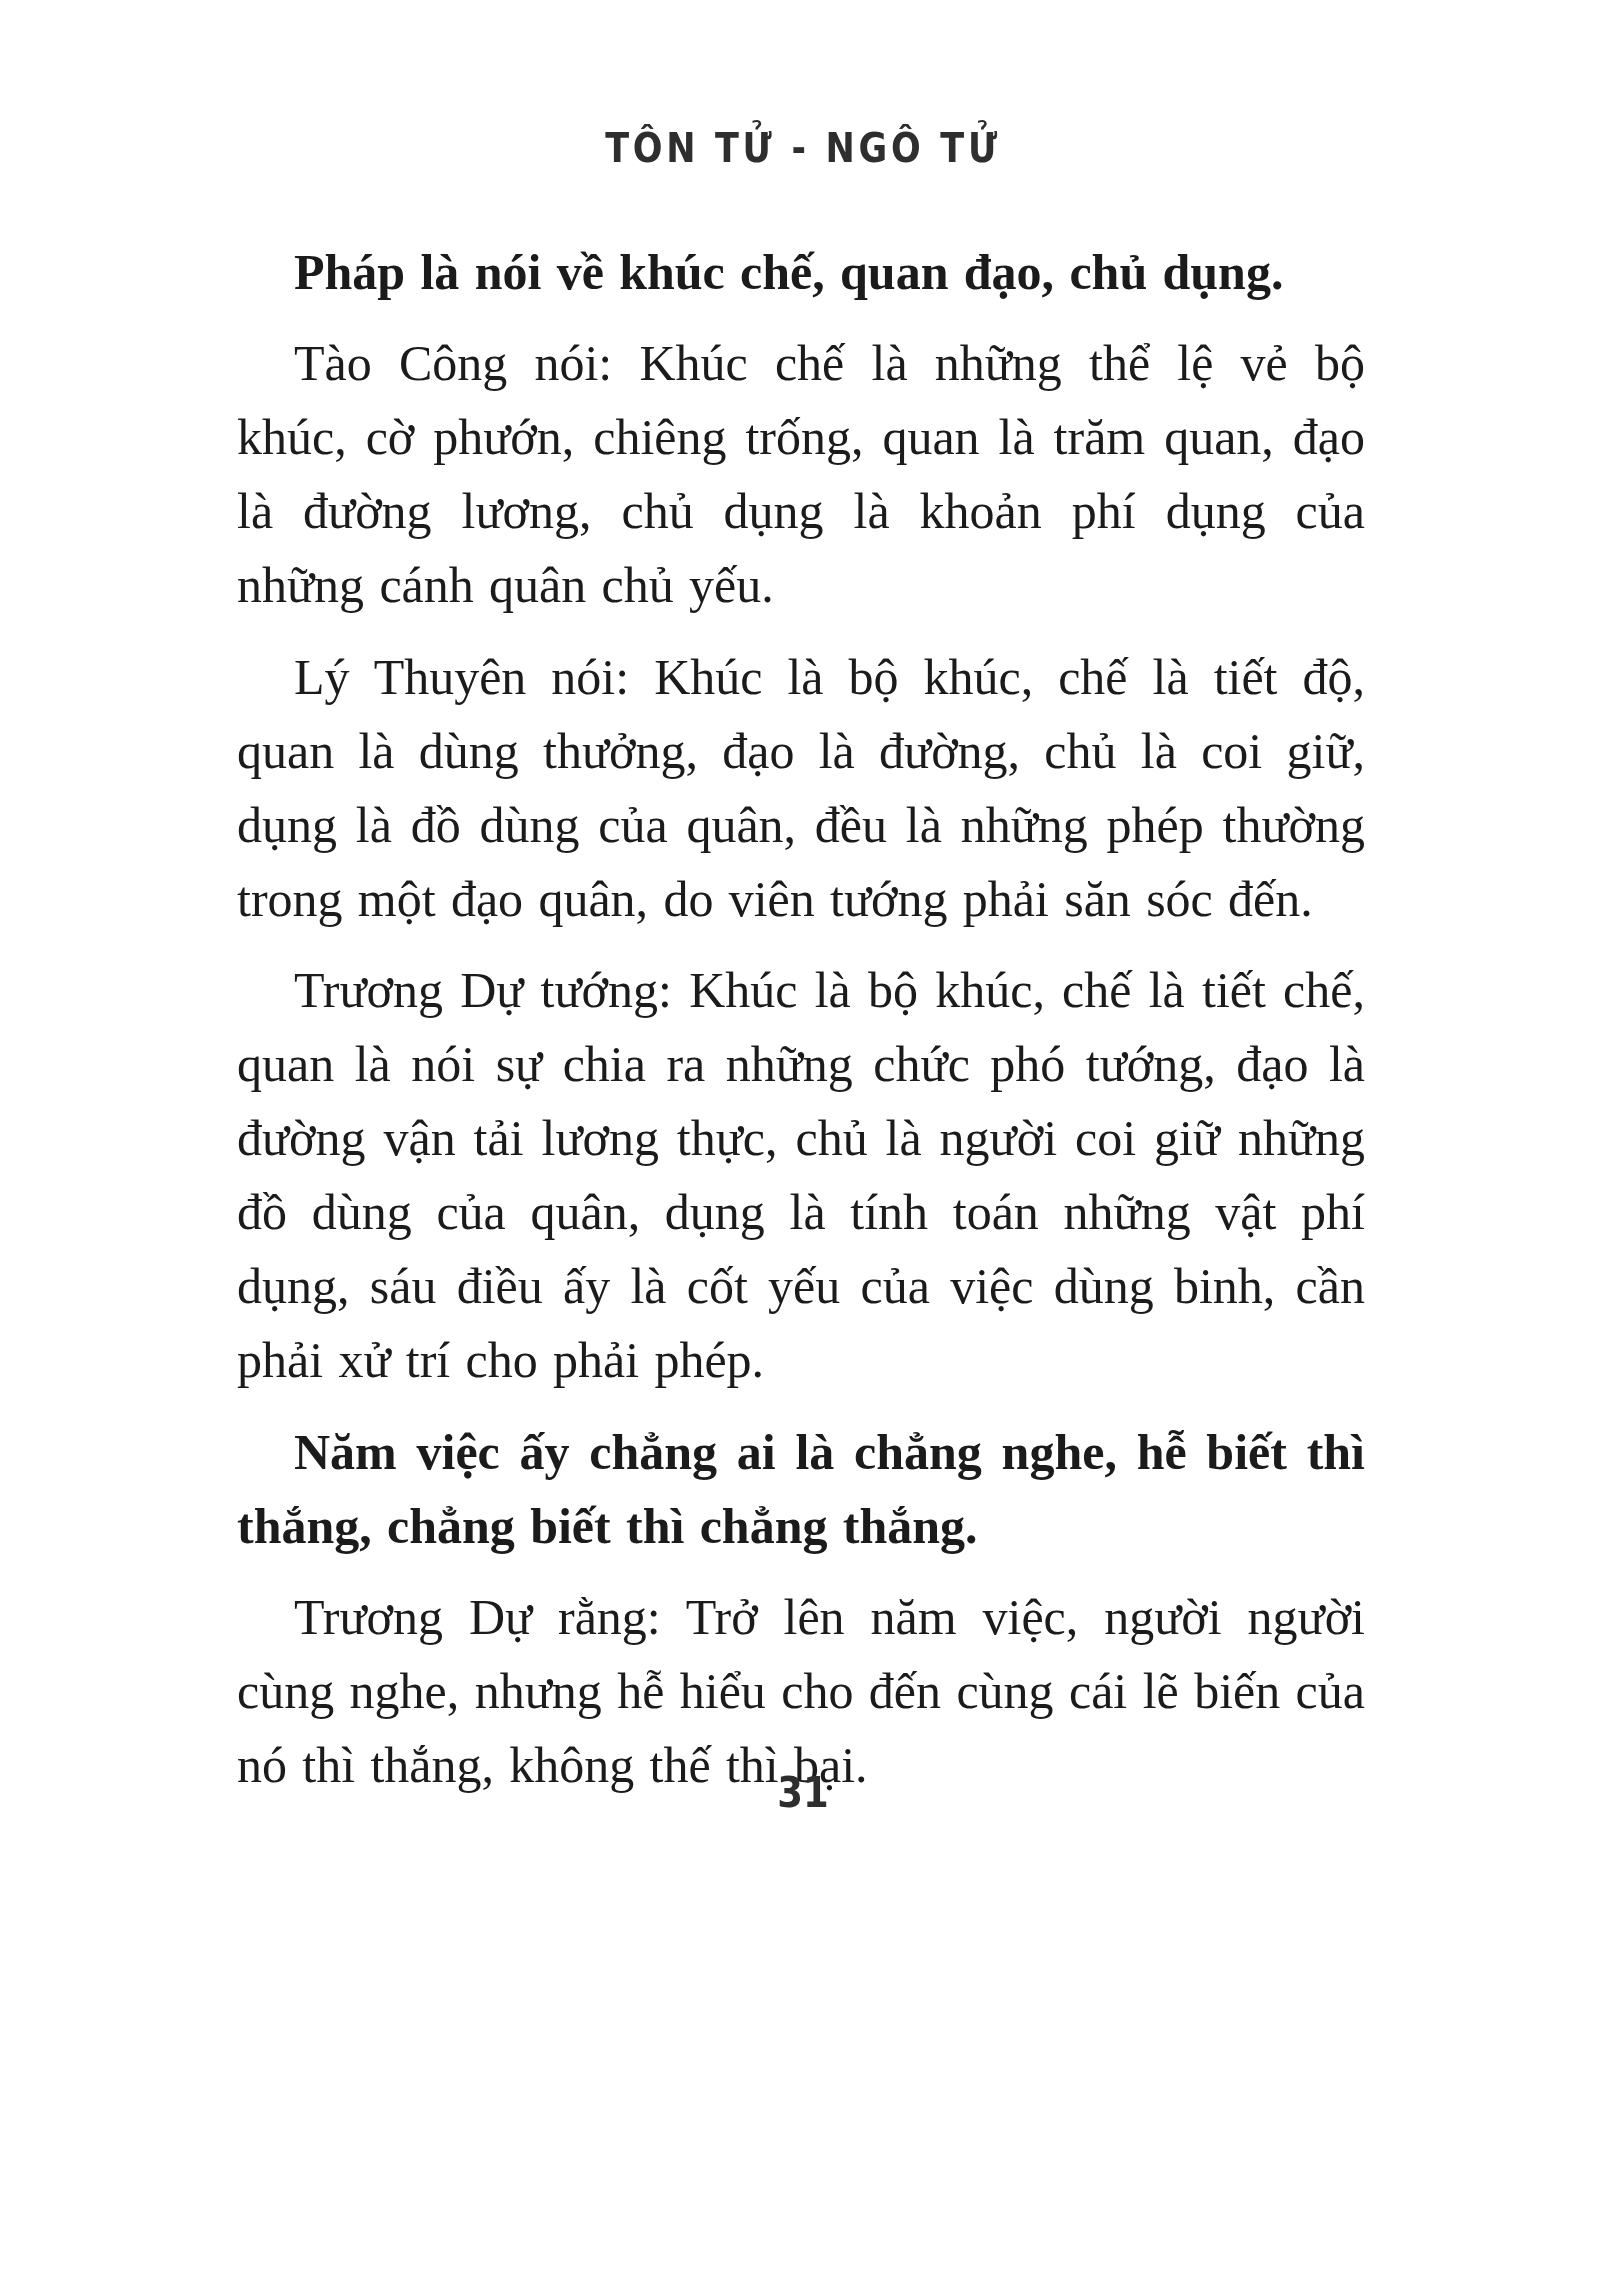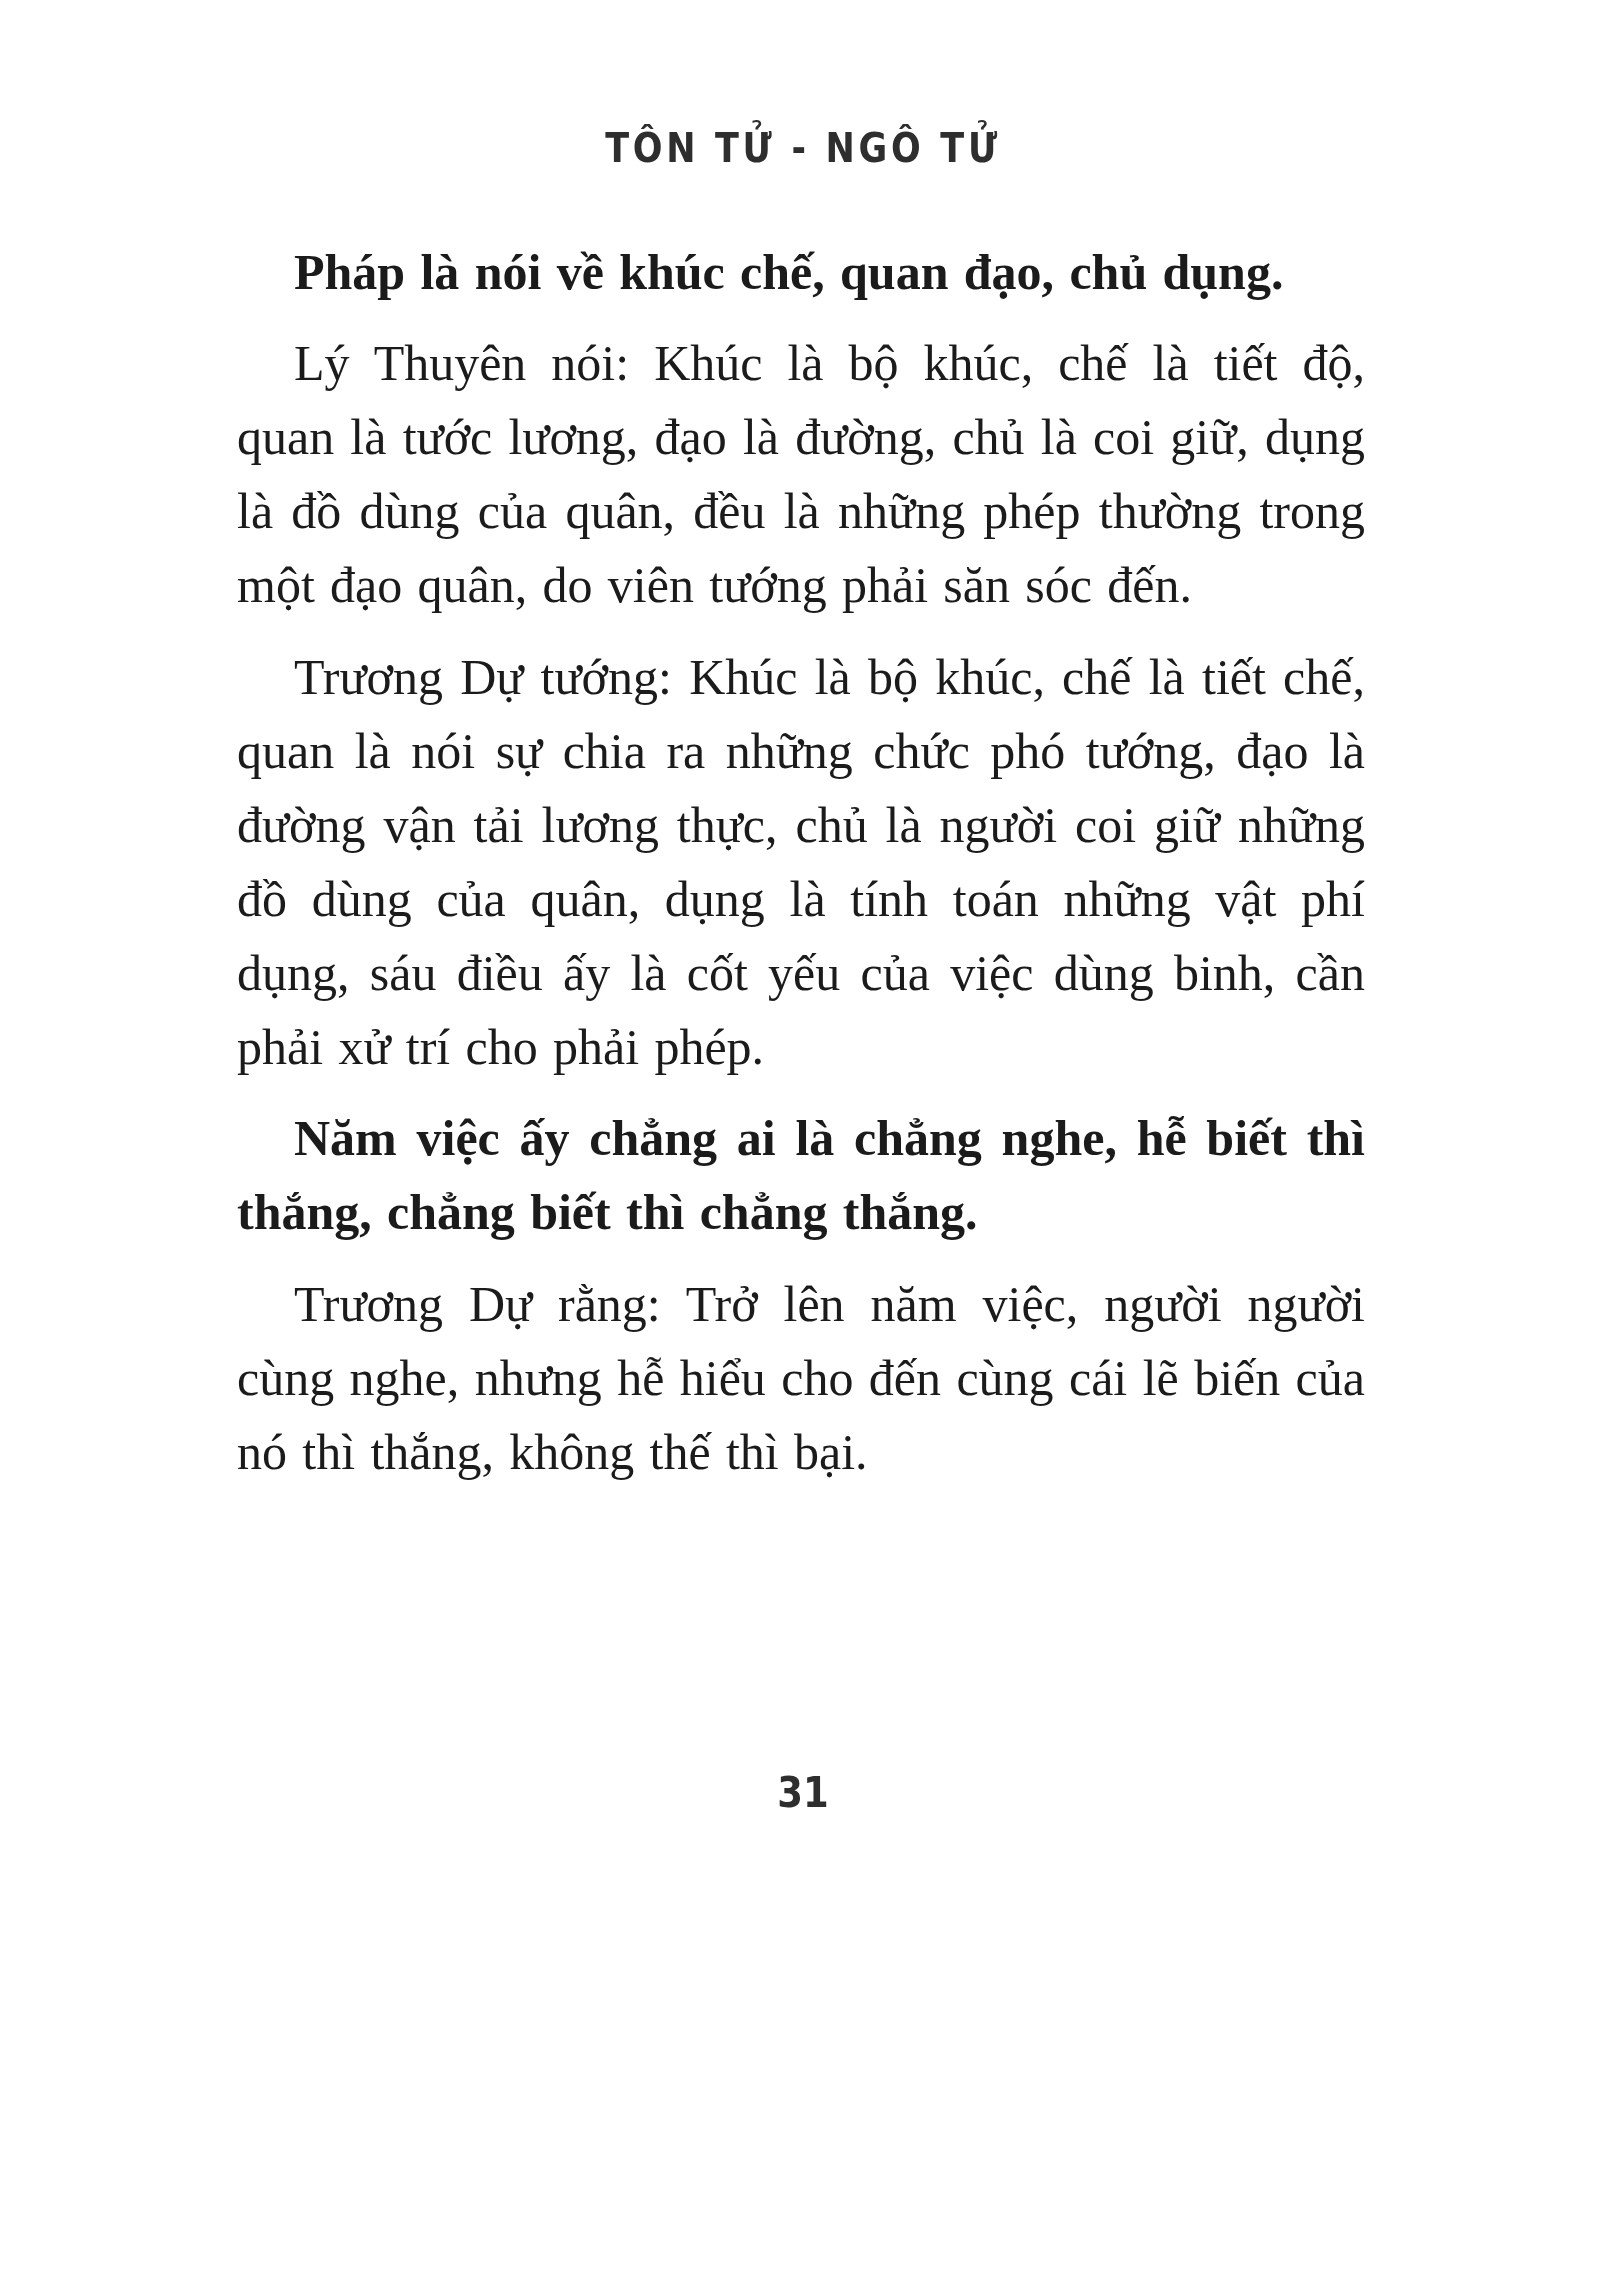--- a/index.html
+++ b/index.html
@@ -64,21 +64,22 @@
 </style>
 </head>
 <body>
 
 <div class="page">
 
   <div class="running-head">TÔN TỬ - NGÔ TỬ</div>
 
   <div class="body-text">
     <p class="para bold">Pháp là nói về khúc chế, quan đạo, chủ dụng.</p>
-    <p class="para">Lý Thuyên nói: Khúc là bộ khúc, chế là tiết độ, quan là tước lương, đạo là đường, chủ là coi giữ, dụng là đồ dùng của quân, đều là những phép thường trong một đạo quân, do viên tướng phải săn sóc đến.</p>
+    <p class="para">Tào Công nói: Khúc chế là những thể lệ vẻ bộ khúc, cờ phướn, chiêng trống, quan là trăm quan, đạo là đường lương, chủ dụng là khoản phí dụng của những cánh quân chủ yếu.</p>
+    <p class="para">Lý Thuyên nói: Khúc là bộ khúc, chế là tiết độ, quan là dùng thưởng, đạo là đường, chủ là coi giữ, dụng là đồ dùng của quân, đều là những phép thường trong một đạo quân, do viên tướng phải săn sóc đến.</p>
     <p class="para">Trương Dự tướng: Khúc là bộ khúc, chế là tiết chế, quan là nói sự chia ra những chức phó tướng, đạo là đường vận tải lương thực, chủ là người coi giữ những đồ dùng của quân, dụng là tính toán những vật phí dụng, sáu điều ấy là cốt yếu của việc dùng binh, cần phải xử trí cho phải phép.</p>
     <p class="para bold">Năm việc ấy chẳng ai là chẳng nghe, hễ biết thì thắng, chẳng biết thì chẳng thắng.</p>
     <p class="para">Trương Dự rằng: Trở lên năm việc, người người cùng nghe, nhưng hễ hiểu cho đến cùng cái lẽ biến của nó thì thắng, không thế thì bại.</p>
   </div>
 
   <div class="page-number">31</div>
 
 </div>
 
 

